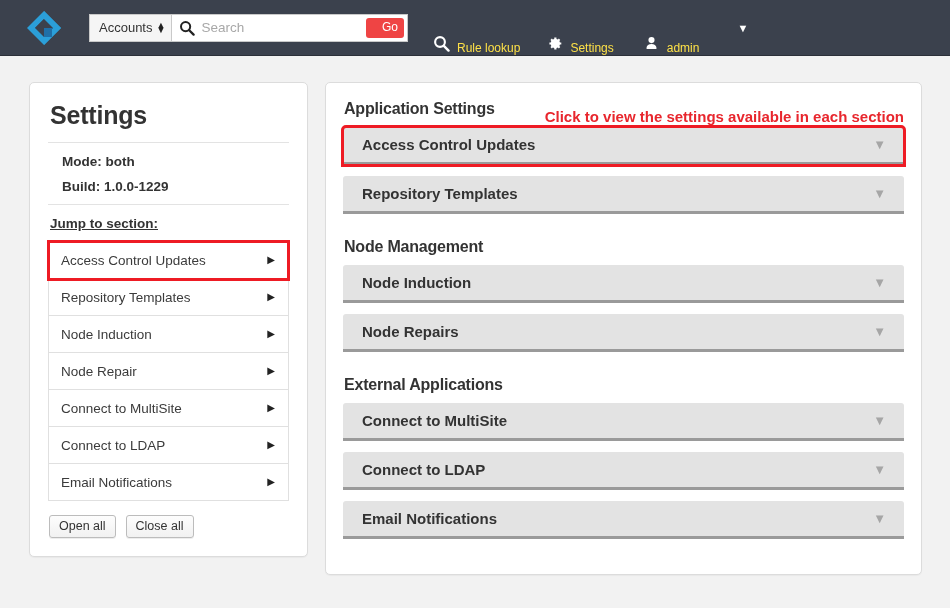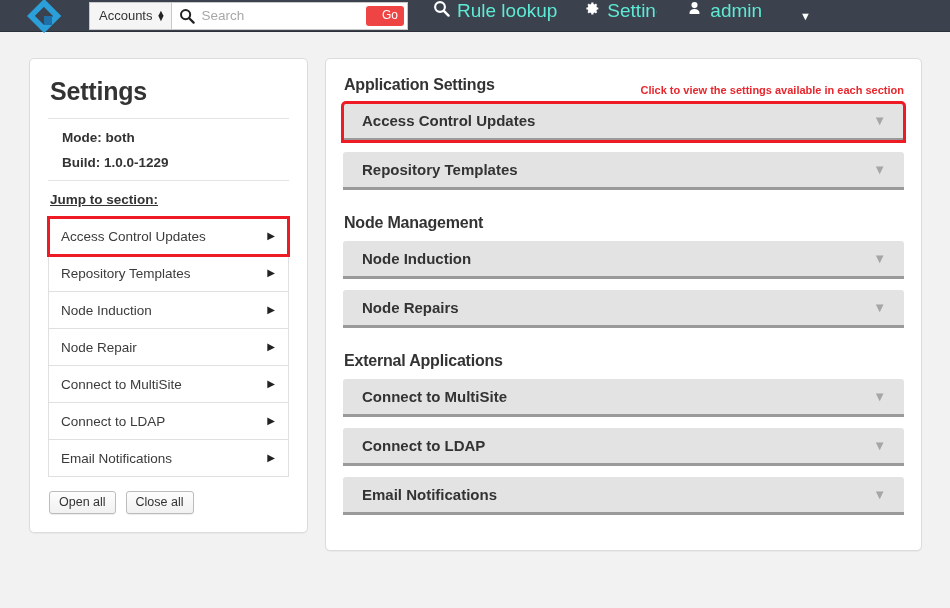--- a/index.html
+++ b/index.html
@@ -11,21 +11,21 @@
     width: 950px;
     height: 608px;
     background: #f2f2f2;
     font-family: "Liberation Sans", sans-serif;
     overflow: hidden;
   }
 
   
   .topbar {
     position: relative;
-    height: 32px;
+    height: 56px;
     background: #3b414d;
     display: flex;
     align-items: center;
     border-bottom: 1px solid #2c3039;
   }
   .logo {
     width: 46px;
     height: 46px;
     margin-left: 21px;
     position: relative;
@@ -90,24 +90,24 @@
     font-size: 12px;
     font-family: "Liberation Sans", sans-serif;
     padding: 2px 6px 3px 16px;
     height: 20px;
     line-height: 14px;
     cursor: pointer;
   }
 
   .navlink {
     display: flex;
-    align-items: flex-start;
+    align-items: flex-end;
     gap: 7px;
-    color: #5eead4;
-    font-size: 19px;
+    color: #fde047;
+    font-size: 12px;
     cursor: pointer;
     white-space: nowrap;
     height: 100%;
   }
   .navlink.rule { margin-left: 25px; }
   .navlink.settings { margin-left: 26px; max-width: 74px; overflow: hidden; }
   .navlink.user { margin-left: 29px; }
   .caret-down-nav {
     margin-left: 38px;
     color: #fff;
@@ -222,21 +222,21 @@
     margin: 0 0 9px 1px;
     letter-spacing: -0.2px;
   }
   .sec-head.spaced { margin-top: 24px; }
 
   .annotation {
     position: absolute;
     top: 25px;
     right: 17px;
     color: #e8262d;
-    font-size: 11px;
+    font-size: 15px;
     font-weight: bold;
     white-space: nowrap;
   }
 
   .acc {
     position: relative;
     margin-bottom: 11px;
   }
   .accbar {
     display: flex;

